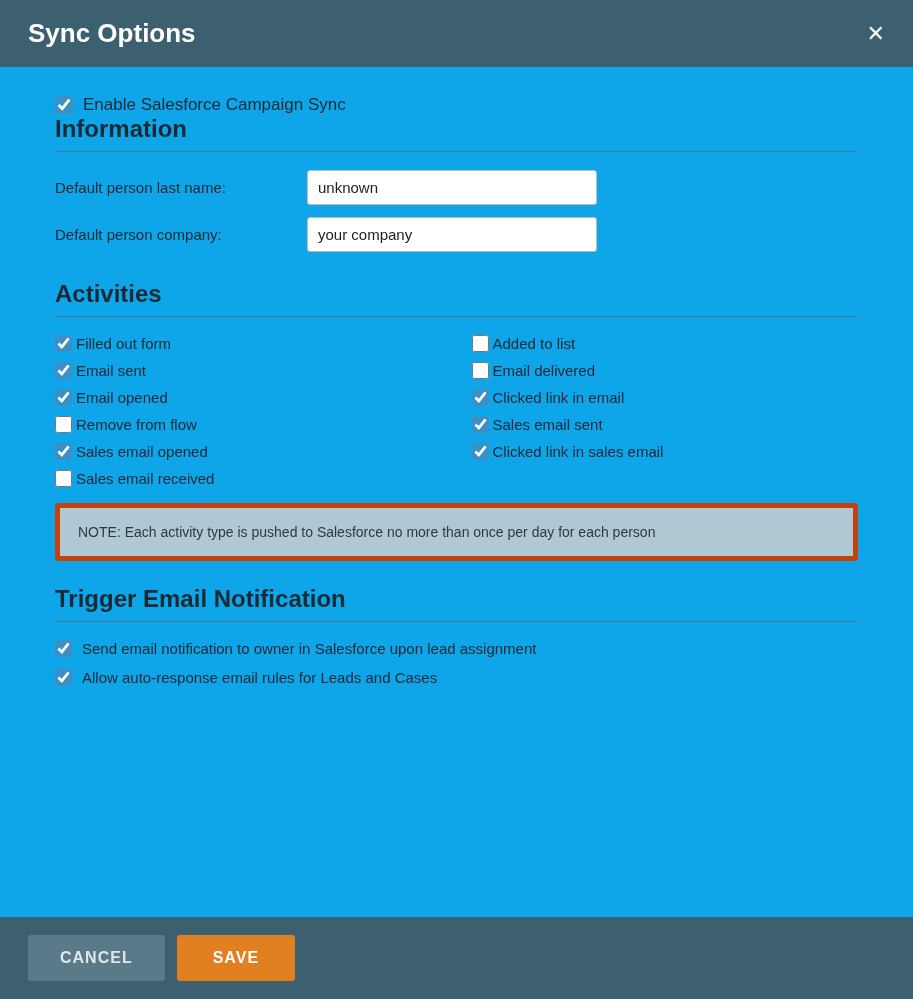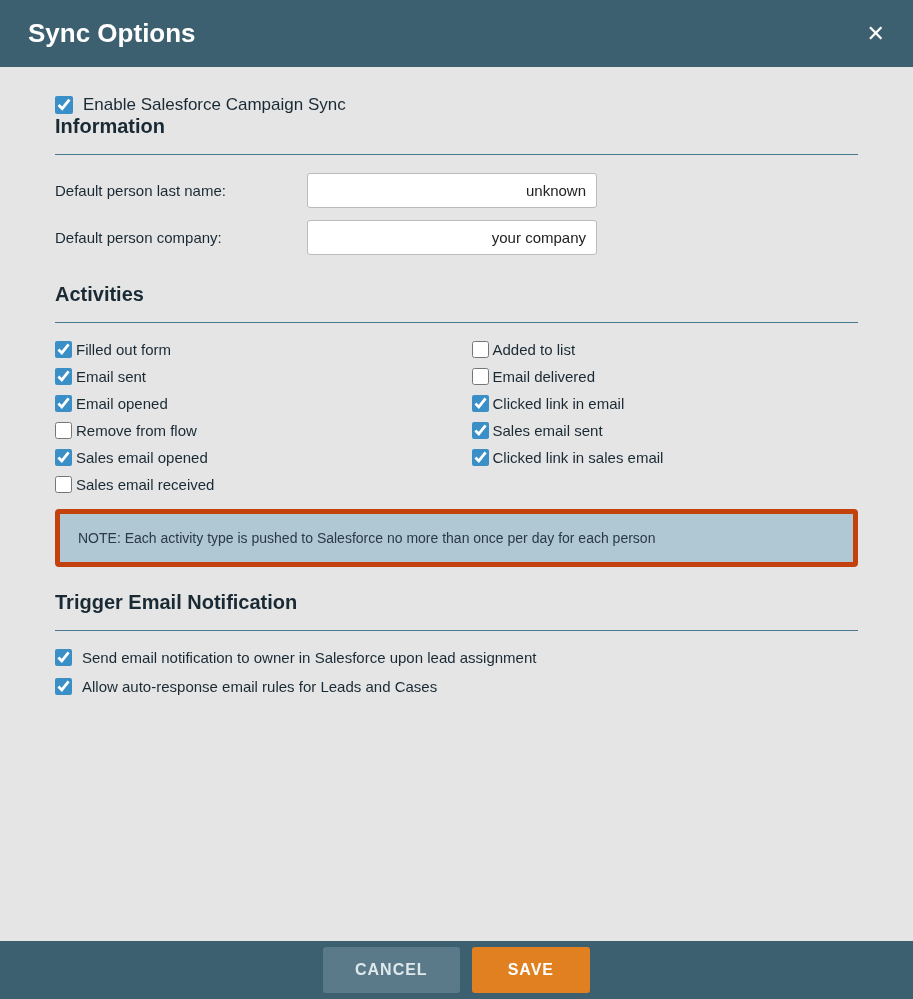--- a/index.html
+++ b/index.html
@@ -17,21 +17,21 @@
       min-height: 999px;
       background: rgba(60, 80, 95, 0.7);
       display: flex;
       align-items: flex-start;
       justify-content: center;
       padding-top: 0;
     }
     .modal {
       width: 913px;
       min-height: 999px;
-      background: #e5e5e5;
+      background: #0ea5e9;
       display: flex;
       flex-direction: column;
       position: relative;
     }
     .modal-header {
       background: #3d6070;
       padding: 18px 28px;
       display: flex;
       align-items: center;
       justify-content: space-between;
@@ -63,25 +63,25 @@
       height: 18px;
       margin-right: 10px;
       accent-color: #3a8fc7;
     }
     .enable-label {
       font-size: 17px;
       color: #1a2a35;
       font-weight: 500;
     }
     .section-title {
-      font-size: 20px;
+      font-size: 24px;
       font-weight: bold;
       color: #1a2a35;
       border-bottom: 1.5px solid #4a7a90;
-      padding-bottom: 16px;
+      padding-bottom: 8px;
       margin-bottom: 18px;
     }
     .info-section {
       margin-bottom: 28px;
     }
     .info-row {
       display: flex;
       align-items: center;
       margin-bottom: 12px;
       gap: 12px;
@@ -92,21 +92,20 @@
       color: #1a2a35;
     }
     .info-row input[type=text] {
       width: 290px;
       padding: 8px 10px;
       border: 1.5px solid #bbb;
       border-radius: 3px;
       font-size: 15px;
       background: #fff;
       color: #222;
-      text-align: right;
     }
     .activities-section {
       margin-bottom: 18px;
     }
     .activities-grid {
       display: grid;
       grid-template-columns: 1fr 1fr;
       gap: 10px 30px;
       margin-bottom: 16px;
     }
@@ -144,24 +143,24 @@
       margin-bottom: 12px;
     }
     .trigger-item input[type=checkbox] {
       width: 17px;
       height: 17px;
       accent-color: #3a8fc7;
       flex-shrink: 0;
     }
     .modal-footer {
       background: #3d6070;
-      padding: 6px 28px;
-      display: flex;
-      align-items: center;
-      justify-content: center;
+      padding: 18px 28px;
+      display: flex;
+      align-items: center;
+      justify-content: flex-start;
       gap: 12px;
     }
     .btn-cancel {
       background: #5a7a8a;
       color: #e0e8ec;
       border: none;
       padding: 14px 32px;
       font-size: 16px;
       font-weight: bold;
       letter-spacing: 1px;

